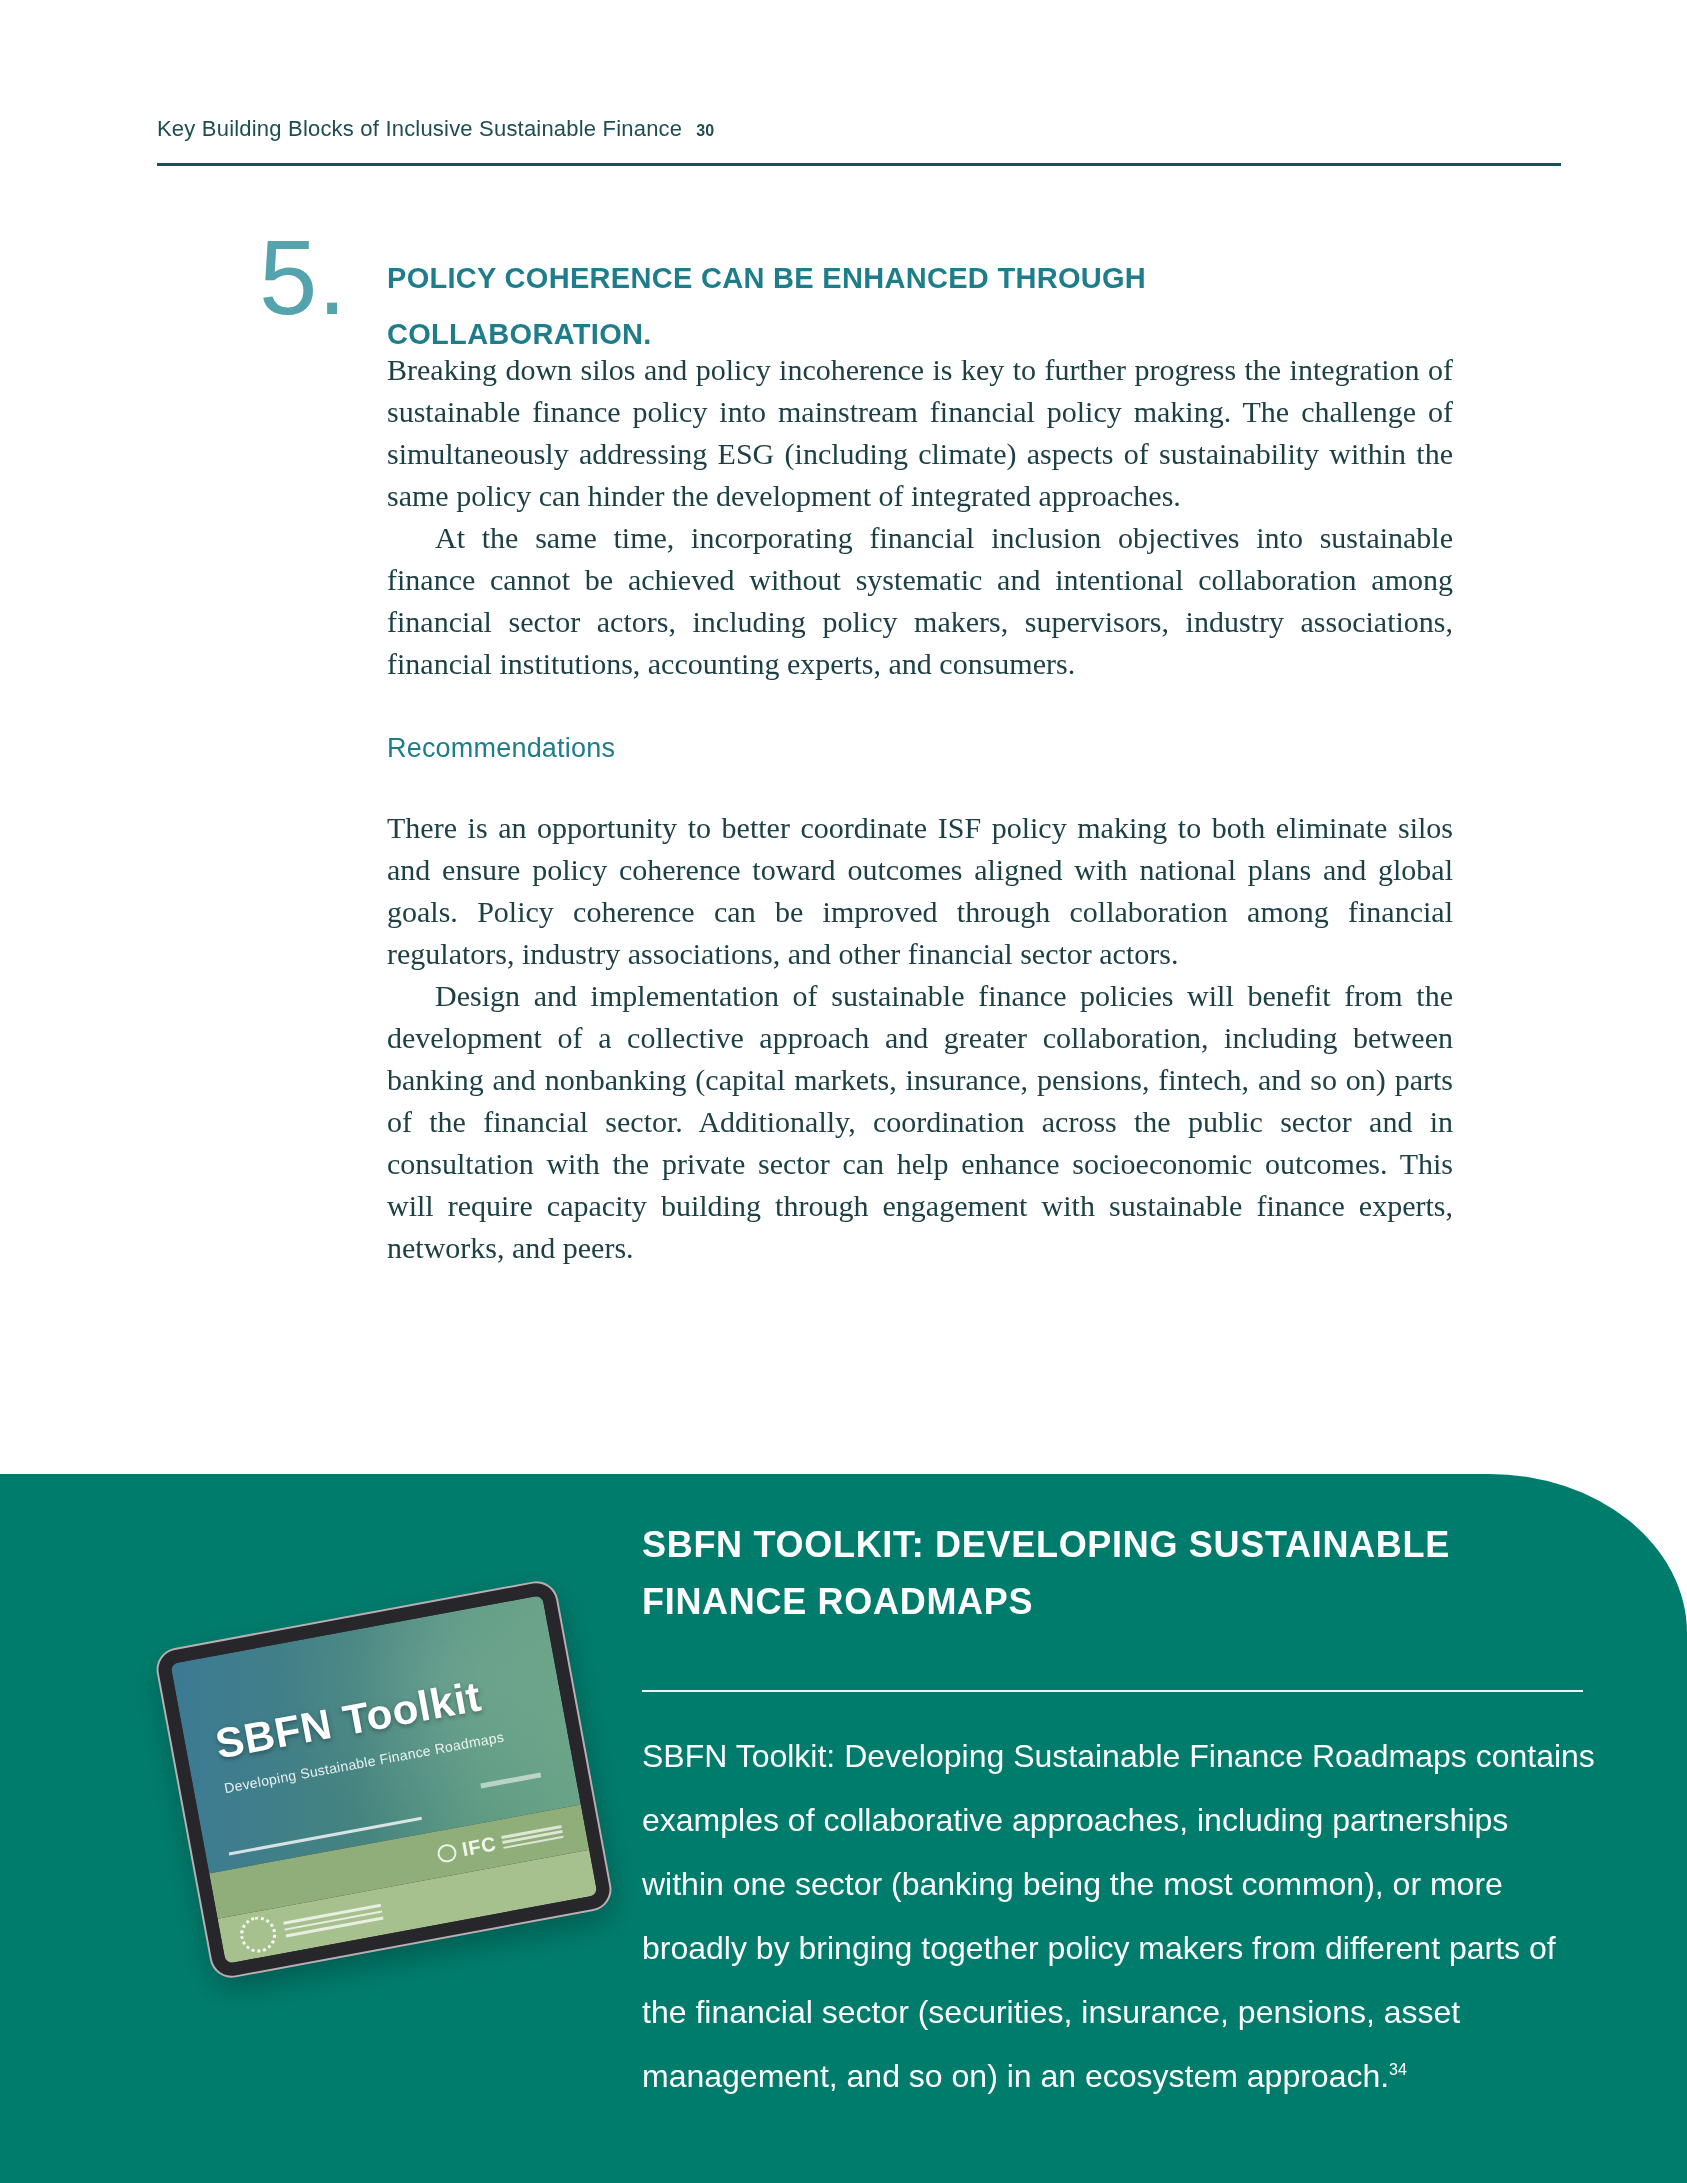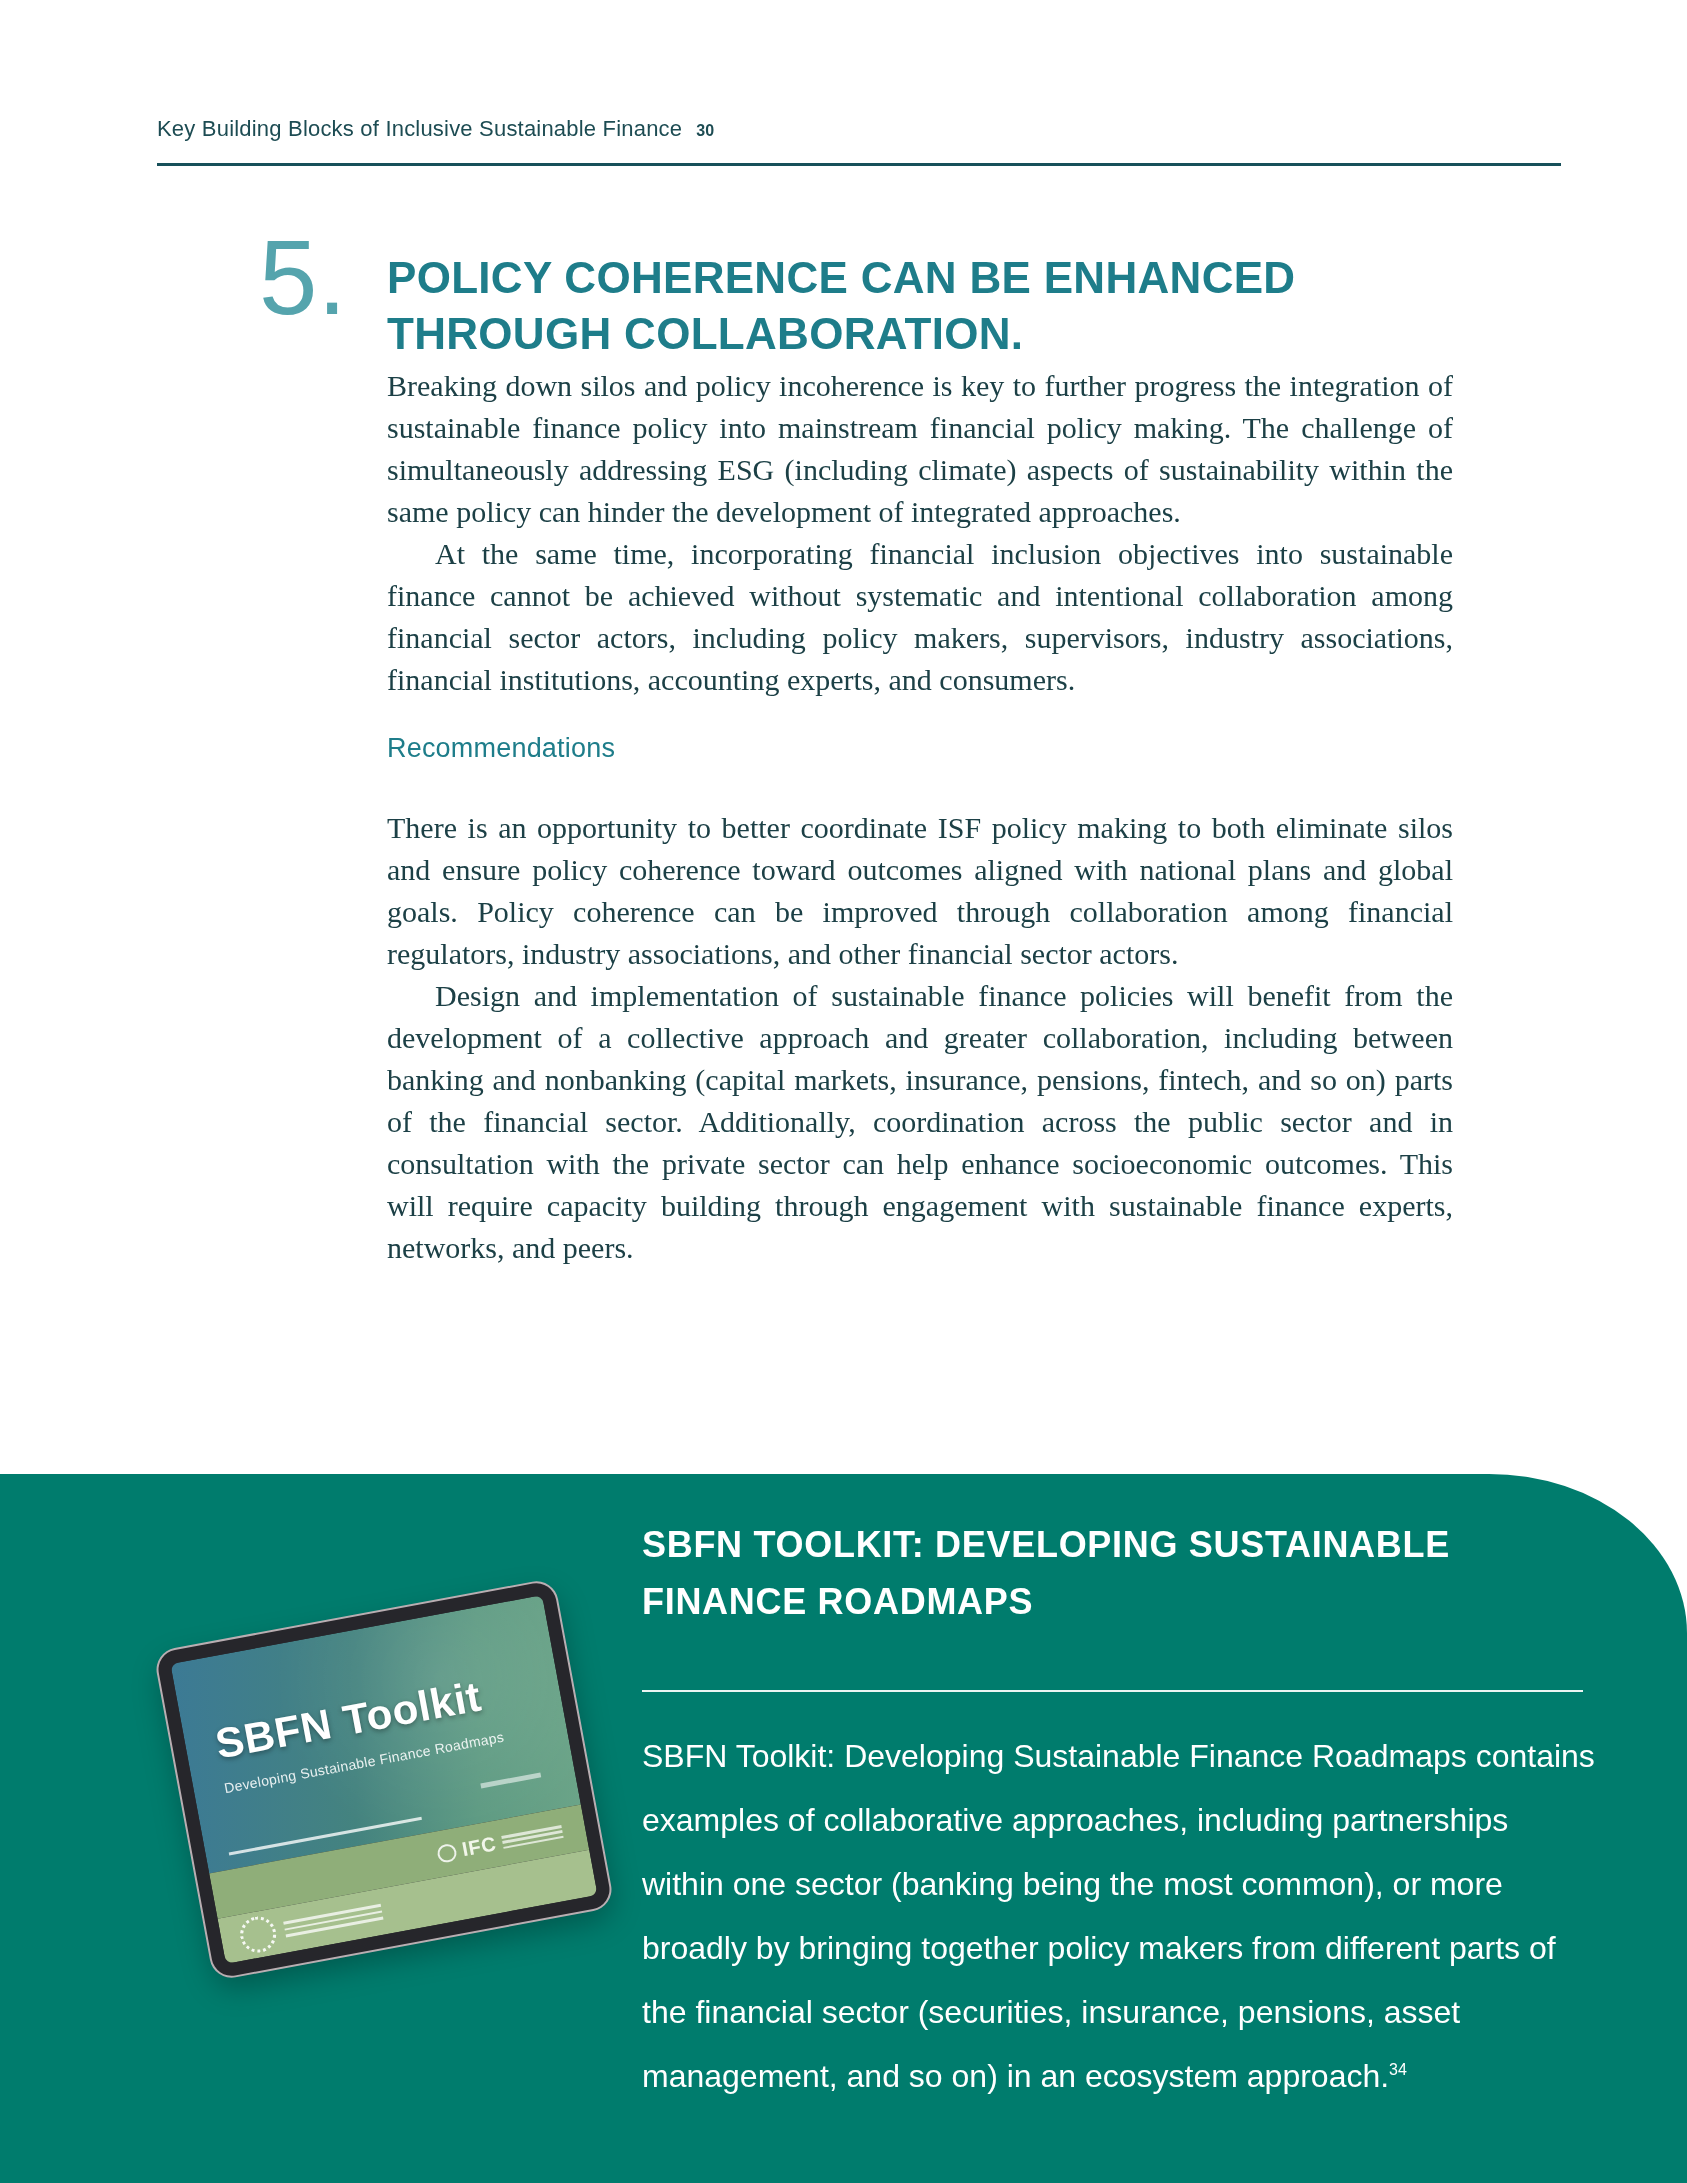--- a/index.html
+++ b/index.html
@@ -39,31 +39,31 @@
 
   
   .section-number{
     position:absolute;left:259px;top:225px;
     font-size:105px;line-height:1;font-weight:300;
     color:var(--number-teal);
     font-family:"Liberation Sans","DejaVu Sans",sans-serif;
   }
   .section-heading{
     position:absolute;left:387px;top:250px;width:1006px;
-    font-size:44px;line-height:56px;font-weight:600;
+    font-size:29px;line-height:56px;font-weight:600;
     letter-spacing:0.3px;color:var(--heading-teal);
   }
   .body-copy{
     position:absolute;left:387px;width:1066px;
     font-family:"Liberation Serif","DejaVu Serif",serif;
     font-size:30px;line-height:42px;color:var(--body-text);
     text-align:justify;
   }
   .body-copy p.indent{text-indent:48px;}
-  #section-body{top:349px;margin-top:16px;}
+  #section-body{top:349px;}
 
   .recs-heading{
     position:absolute;left:387px;top:733px;
     font-size:27px;font-weight:400;color:var(--heading-teal);
     letter-spacing:0.2px;
   }
   #recs-body{top:783px;margin-top:24px;}
 
   
   .callout-panel{

